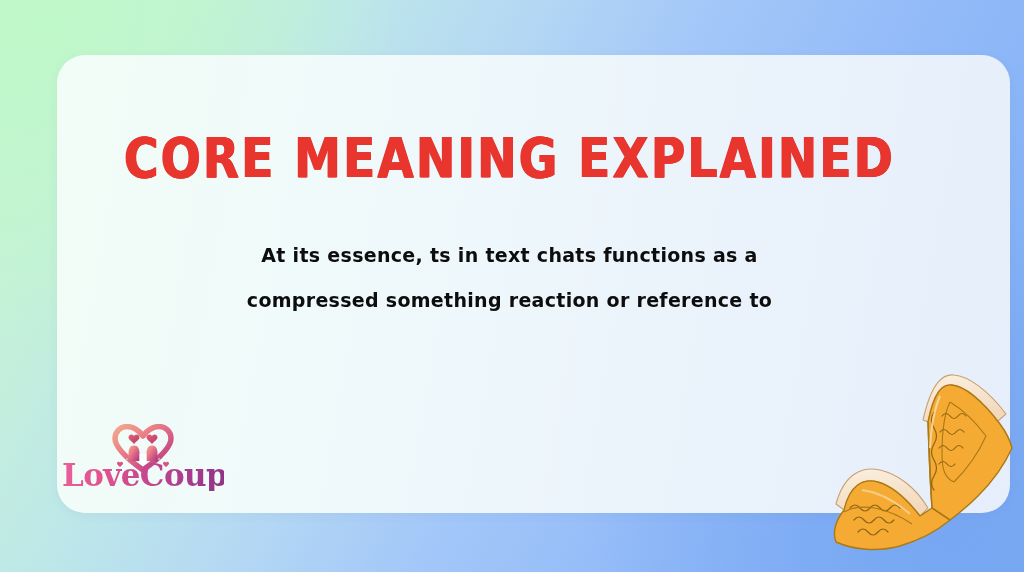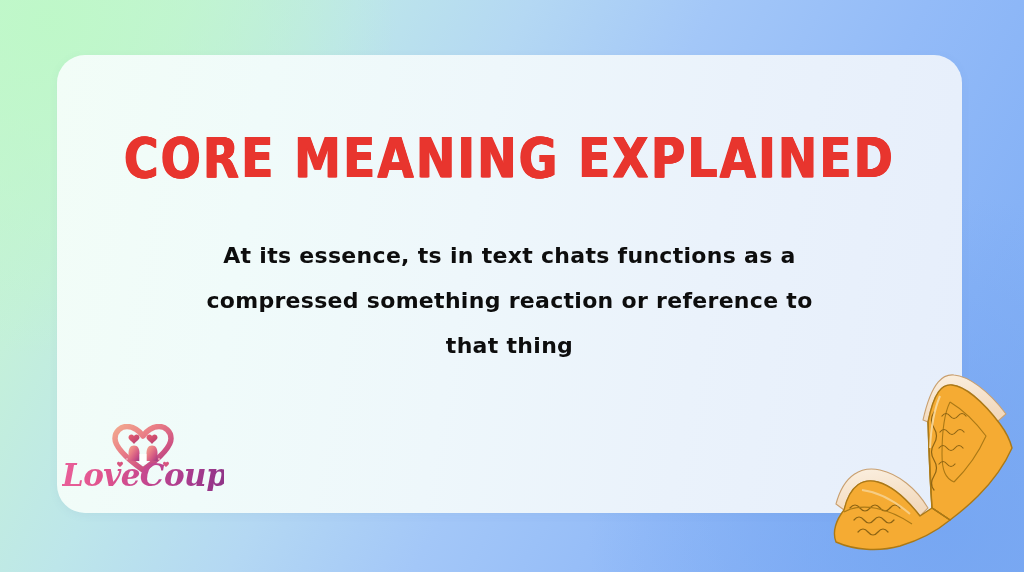--- a/index.html
+++ b/index.html
@@ -59,20 +59,21 @@
     height: 458px;
     border-radius: 28px;
     background:
       linear-gradient(100deg,
         #f2fdf7 0%,
         #f0fbfa 22%,
         #eef7fb 45%,
         #eaf2fb 70%,
         #e6eefb 100%);
     box-shadow: 0 2px 10px rgba(90,120,160,0.07);
+    padding-left: 48px;
   }
 
   .card-inner {
     position: absolute;
     left: 0;
     top: 0;
     width: 905px;
     height: 458px;
     display: flex;
     flex-direction: column;
@@ -97,21 +98,21 @@
       0 0.6px 0 #e8352e;
   }
 
   
   .body-block {
     margin-top: 48px;
     width: 700px;
     text-align: center;
     color: #0d0d0d;
     font-family: "DejaVu Sans", sans-serif;
-    font-size: 22px;
+    font-size: 19px;
     font-weight: 700;
     line-height: 45px;
     letter-spacing: 0.3px;
   }
   .body-line {
     display: block;
     white-space: nowrap;
   }
 
   
@@ -131,21 +132,20 @@
     width: 62px;
     height: 48px;
   }
   .logo-word {
     position: absolute;
     left: 0;
     top: 36px;
     width: 162px;
     text-align: center;
     font-family: "DejaVu Serif", serif;
-    font-style: italic;
     font-weight: 700;
     font-size: 31px;
     letter-spacing: -0.6px;
     background: linear-gradient(100deg, #e9609a 0%, #e1548e 25%, #c2468f 55%, #a83b8e 78%, #8f3487 100%);
     -webkit-background-clip: text;
     background-clip: text;
     color: transparent;
     -webkit-text-fill-color: transparent;
     line-height: 1;
   }
@@ -169,21 +169,20 @@
   <div class="bloom-blue"></div>
 
   <div class="card">
     <div class="card-inner">
 
       <div class="title">CORE MEANING EXPLAINED</div>
 
       <div class="body-block">
         <span class="body-line">At its essence, ts in text chats functions as a</span>
         <span class="body-line">compressed something reaction or reference to</span>
-        <span class="body-line">that thing</span>
       </div>
 
     </div>
   </div>
 
   <div class="logo">
     <svg class="logo-mark" viewBox="0 0 62 48">
       <defs>
         <linearGradient id="heartGrad" x1="0" y1="0" x2="1" y2="1">
           <stop offset="0%" stop-color="#f2a98f"></stop>

